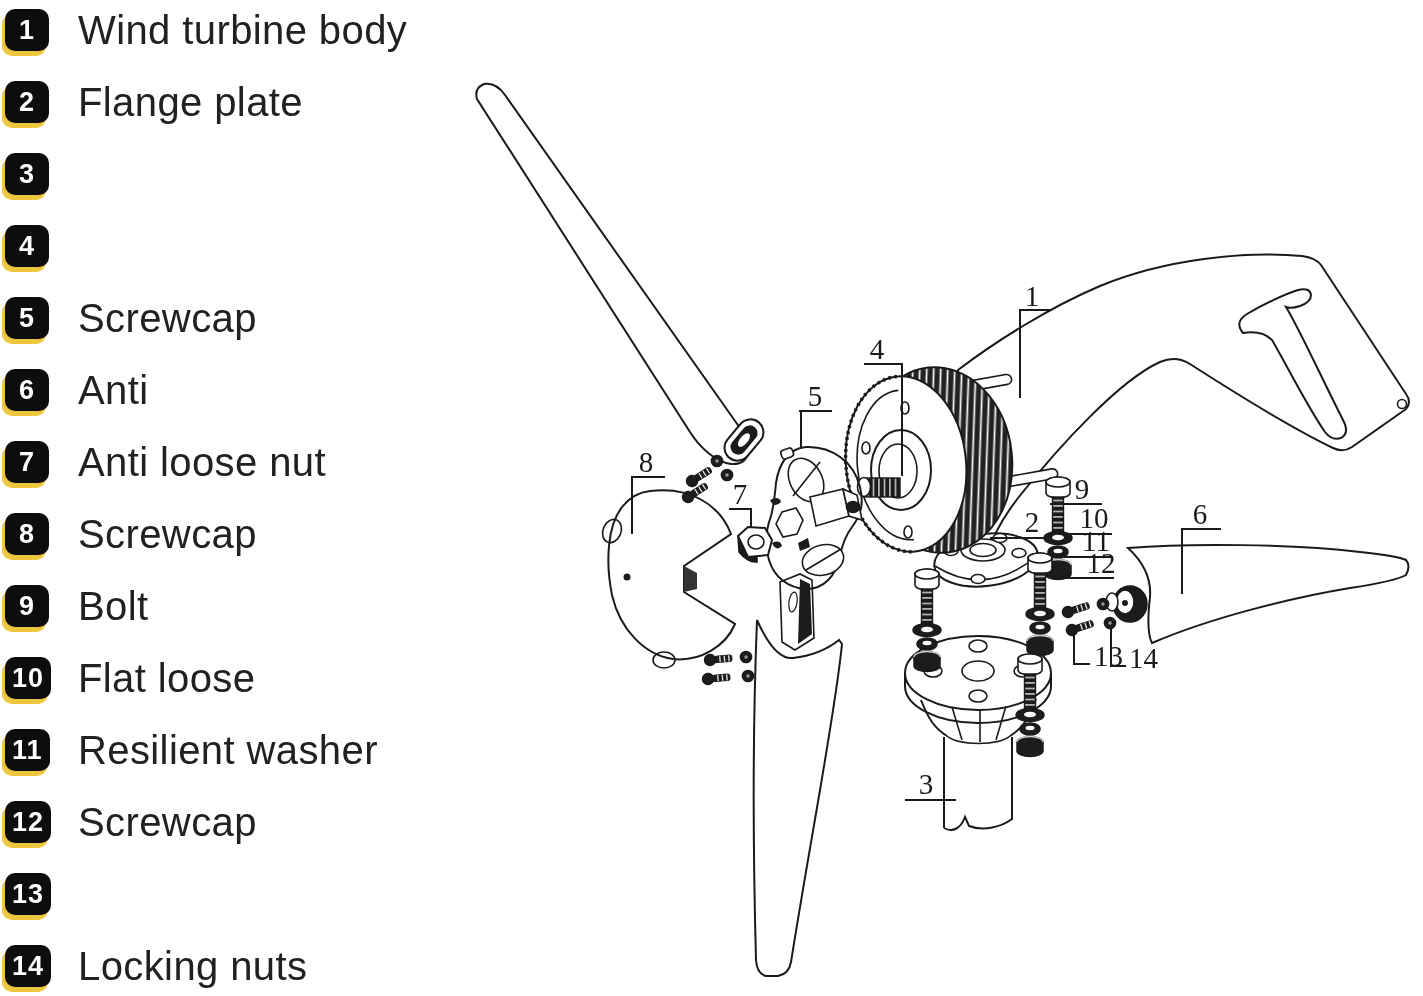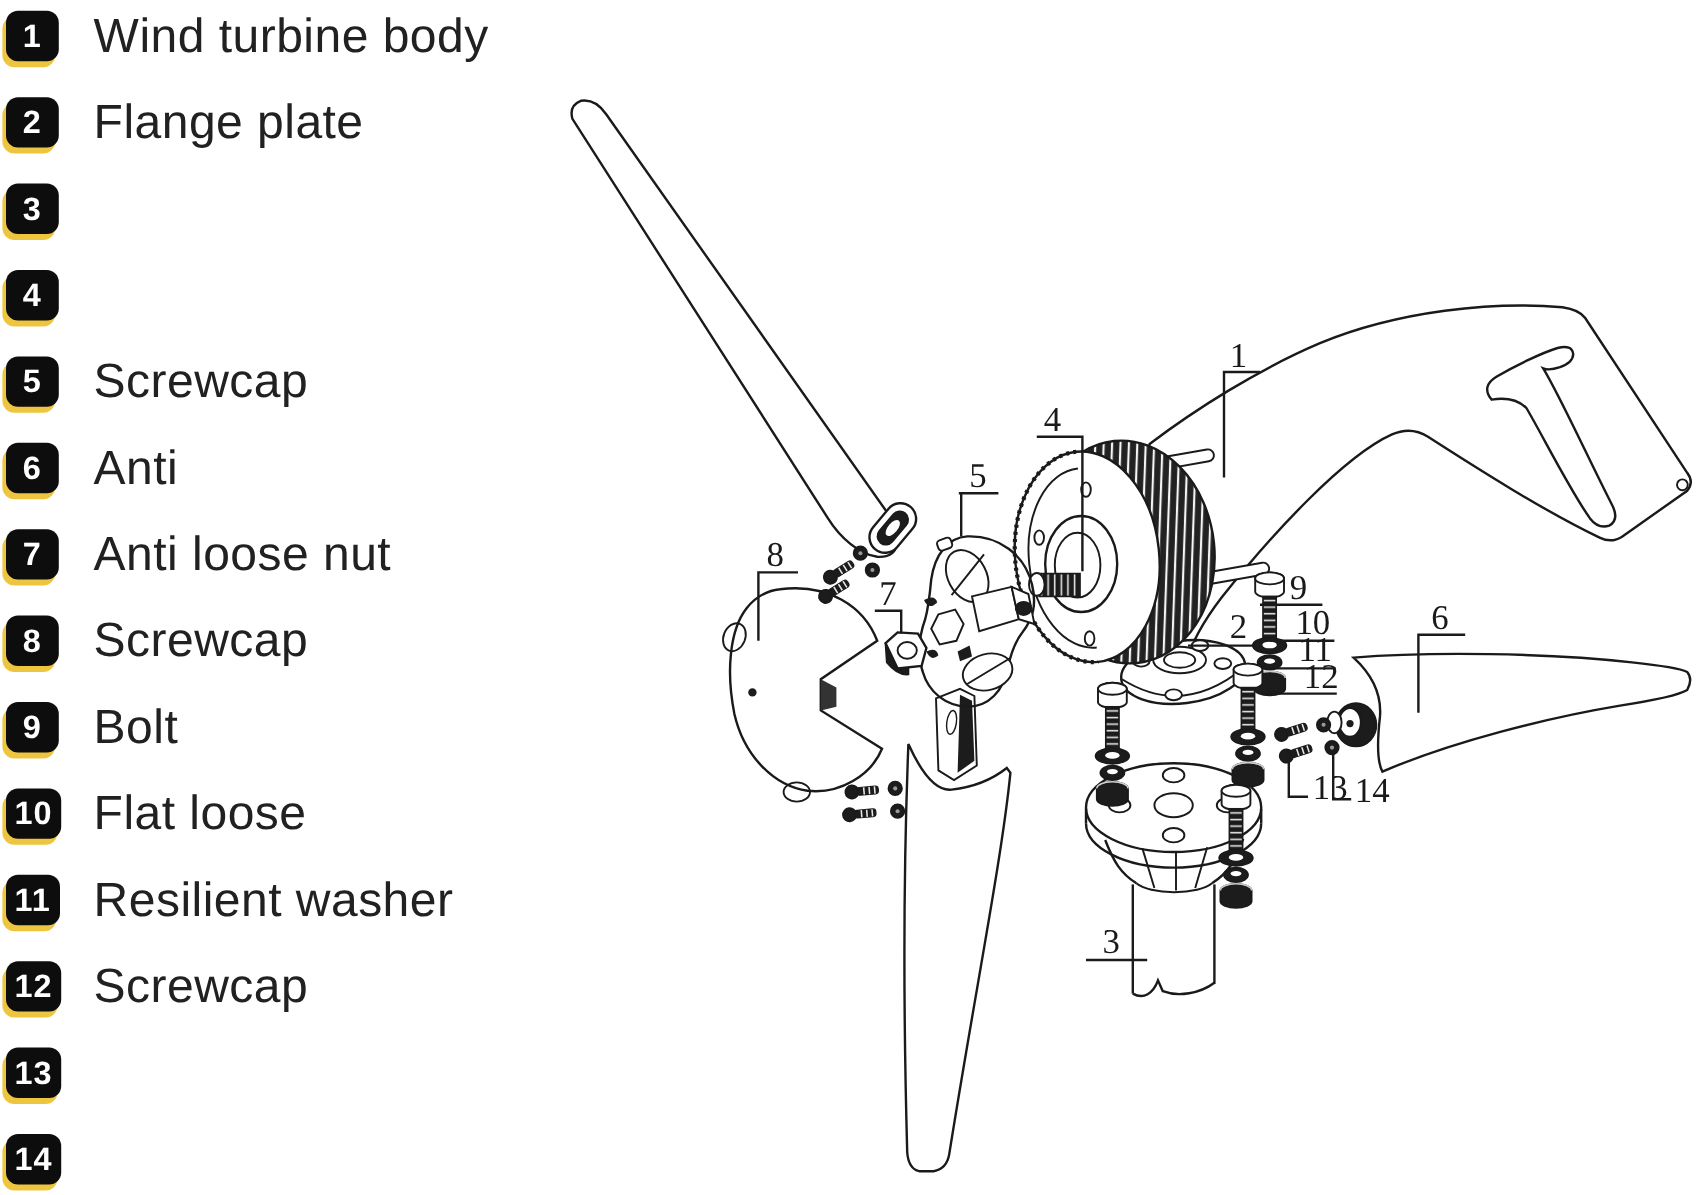--- a/index.html
+++ b/index.html
@@ -109,20 +109,21 @@
     </div>
     <div class="legend-row">
       <div class="badge-slot">
           <div class="badge">13</div>
         </div>
     </div>
     <div class="legend-row">
       <div class="badge-slot">
           <div class="badge">14</div>
         </div>
+      <div class="legend-label">Locking nuts</div>
     </div>
   </div>
 
   <svg class="diagram" width="1423" height="996" viewBox="0 0 1423 996">
 
     <defs>
       <pattern id="knurl" width="7" height="7" patternUnits="userSpaceOnUse" patternTransform="rotate(8)">
         <rect width="7" height="7" fill="#222222"></rect>
         <rect x="4.6" width="1.8" height="7" fill="#f5f5f5"></rect>
       </pattern>

